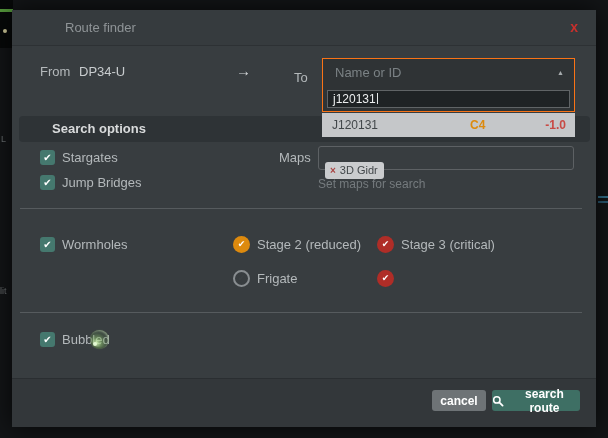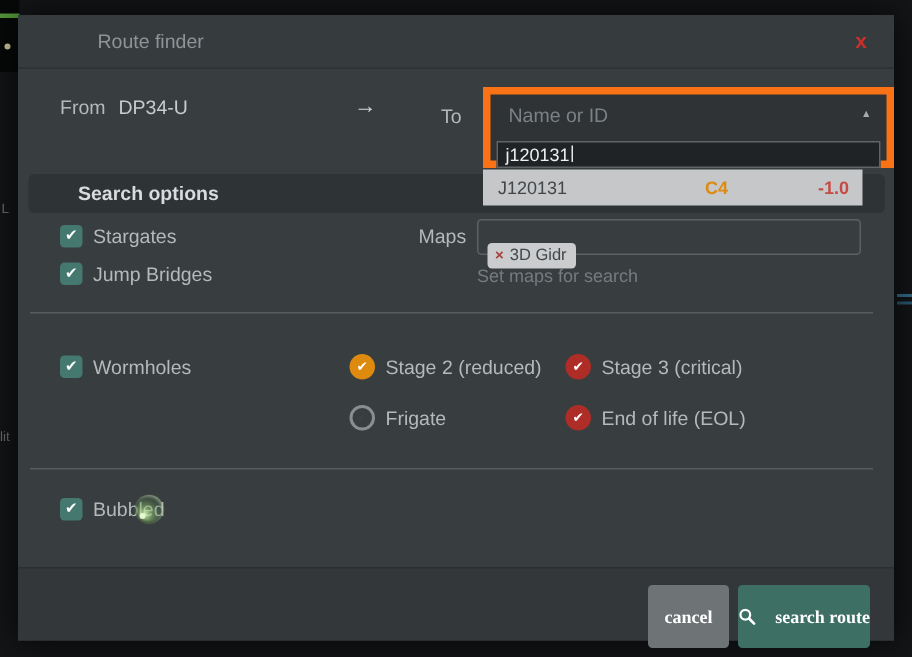--- a/index.html
+++ b/index.html
@@ -29,22 +29,22 @@
   .close-x { right:14px; top:0; height:36px; line-height:34px; font-size:14px; font-weight:700;
              color:#c9302c; cursor:pointer; padding:0 4px; }
 
   .lbl { font-size:13px; color:#b4b9bb; height:16px; line-height:16px; white-space:nowrap; }
   .from-label { left:28px; top:54px; }
   .from-value { left:67px; top:54px; color:#c8ccce; }
   .arrow { left:224px; top:52px; font-size:15px; color:#d3d6d8; }
   .to-label { left:282px; top:60px; }
 
   
-  .to-select { left:310px; top:48px; width:274px; height:54px;
-               border:5px solid #f97316; background:#2f3335; }
+  .to-select { left:310px; top:48px; width:253px; height:54px;
+               border:1px solid #f97316; background:#2f3335; }
   .sel-top { position:absolute; left:0; top:0; width:100%; height:27px; cursor:pointer; }
   .sel-placeholder { left:12px; top:0; height:27px; line-height:27px; font-size:13px; color:#7b8285; }
   .caret-up { right:10px; top:10px; font-size:7px; color:#a6abad; }
   .sel-search { position:absolute; left:4px; right:4px; top:31px; height:18px;
                 background:#1f2325; border:1px solid #606466; cursor:text;
                 font-size:12px; color:#eceeef; line-height:16px; padding:0 5px; }
   .caret-bar { display:inline-block; width:1px; height:11px; background:#e4e7e8;
                vertical-align:-1px; margin-left:1px; }
 
   .suggestion { left:310px; top:103px; width:253px; height:24px; background:#c5c7c9;
@@ -100,23 +100,23 @@
   .bubble-icon { left:78px; top:320px; width:19px; height:19px; border-radius:50%;
     background:radial-gradient(circle at 35% 68%, rgba(205,240,175,.95) 0%,
                rgba(140,190,110,.55) 28%, rgba(85,125,75,.3) 55%, rgba(45,65,50,.18) 78%);
     box-shadow:inset -1px 1px 2px rgba(225,255,205,.45), inset 1px -1px 2px rgba(0,0,0,.35),
                0 0 1px rgba(150,200,120,.4); }
   .bubble-icon i { position:absolute; left:3px; bottom:3px; width:4px; height:4px;
     border-radius:50%; background:rgba(235,255,220,.9); }
 
   .modal-footer { left:0; top:368px; width:584px; height:49px; background:#33373a;
                   border-top:1px solid #2a2e31; }
-  .btn { position:absolute; top:11px; height:42px; border:none; border-radius:3px;
+  .btn { position:absolute; top:11px; height:21px; border:none; border-radius:3px;
          color:#fff; font-size:12px; font-weight:600; cursor:pointer;
-         font-family:Liberation Serif, serif; }
+         font-family:Liberation Sans, sans-serif; }
   .btn-cancel { right:110px; width:54px; background:#6e7376; }
   .btn-search { right:16px; width:88px; background:#3e6f64; display:flex;
                 align-items:center; justify-content:space-between; gap:5px; top:11px; }
   .btn-search svg { display:block; }
 </style>
 </head>
 <body>
 
 <div class="abs bg-topleft"></div>
 <div class="abs bg-green-line"></div>
@@ -191,21 +191,20 @@
   <div class="abs lbl lbl-stage3">Stage 3 (critical)</div>
 
   <div class="abs rcb rcb-ghost rcb-frigate">
     <span>✔</span>
   </div>
   <div class="abs lbl lbl-frigate">Frigate</div>
 
   <div class="abs rcb rcb-red rcb-eol">
     <span>✔</span>
   </div>
-  <div class="abs lbl lbl-eol">End of life (EOL)</div>
 
   <div class="abs divider divider-2"></div>
 
   <div class="abs cb cb-bubbled">
     <span>✔</span>
   </div>
   <div class="abs lbl lbl-bubbled">Bubbled</div>
   <div class="abs bubble-icon">
       <i></i>
     </div>

